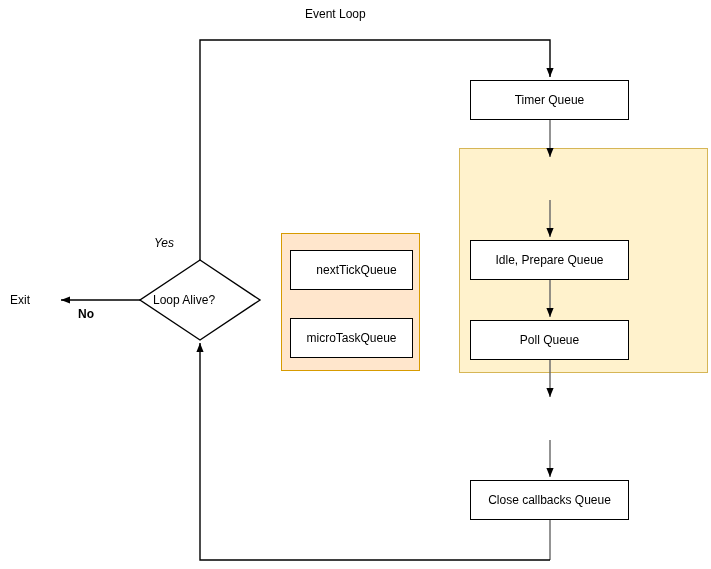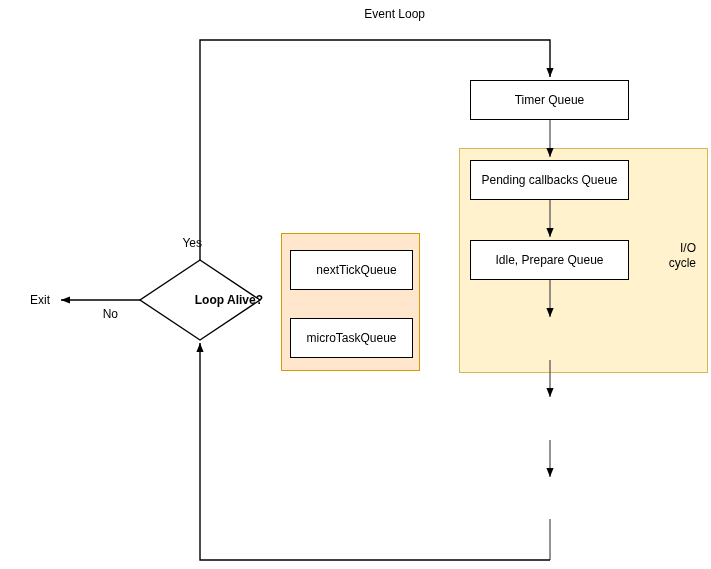--- a/index.html
+++ b/index.html
@@ -55,28 +55,28 @@
   .node.idle    { top: 240px; }
   .node.poll    { top: 320px; }
   .node.check   { top: 400px; }
   .node.close   { top: 480px; }
   .node.inner { left: 290px; width: 123px; }
   .node.ntq { top: 250px; padding-left: 10px; }
   .node.mtq { top: 310px; margin-top: 8px; }
 
   .lbl {
     position: absolute;
-    text-align: right;
+    text-align: left;
     line-height: 15px;
     white-space: nowrap;
   }
   .lbl.title    { left: 305px; top: 7px;   width: 120px; }
-  .lbl.decision { left: 143px; top: 293px; width: 120px; font-weight: bold; }
-  .lbl.yes      { left: 162px; top: 236px; width: 40px; }
-  .lbl.no       { left: 78px;  top: 307px; width: 40px; }
+  .lbl.decision { left: 153px; top: 293px; width: 120px; }
+  .lbl.yes      { left: 154px; top: 236px; width: 40px; font-style: italic; }
+  .lbl.no       { left: 78px;  top: 307px; width: 40px; font-weight: bold; }
   .lbl.exit     { left: 10px;  top: 293px; width: 40px; }
   .lbl.iocycle  { left: 640px; top: 241px; width: 56px; }
 </style>
 </head>
 <body>
 
 <div class="canvas">
 
   <div class="region io" style="background-color: rgb(255, 242, 204); border-color: rgb(214, 182, 86);"></div>
   <div class="region micro" style="background-color: rgb(255, 230, 204); border-color: rgb(215, 155, 0);"></div>
@@ -101,37 +101,36 @@
     <path class="edge" d="M 550 560 L 200 560 L 200 343" marker-end="url(#arrowhead)" style="stroke: rgb(0, 0, 0);"></path>
 
     <path class="edge" d="M 140 300 L 61 300" marker-end="url(#arrowhead)" style="stroke: rgb(0, 0, 0);"></path>
 
     <polygon class="decision" points="200,260 260,300 200,340 140,300"></polygon>
   </svg>
 
   <div class="node chain timer">
     <span>Timer Queue</span>
   </div>
-  <div class="node chain pending">
-    <span>Pending callbacks Queue</span>
-  </div>
   <div class="node chain idle">
     <span>Idle, Prepare Queue</span>
+  </div>
+  <div class="node chain poll">
+    <span>Poll Queue</span>
+  </div>
+  <div class="node chain close">
+    <span>Close callbacks Queue</span>
   </div>
 
   <div class="node inner ntq">
     <span>nextTickQueue</span>
   </div>
   <div class="node inner mtq">
     <span>microTaskQueue</span>
   </div>
 
   <div class="lbl title">Event Loop</div>
   <div class="lbl decision">Loop Alive?</div>
   <div class="lbl yes">Yes</div>
   <div class="lbl no">No</div>
   <div class="lbl exit">Exit</div>
-  <div class="lbl iocycle">
-    <div>I/O</div>
-    <div>cycle</div>
-  </div>
 
 </div>
 
 </body></html>

